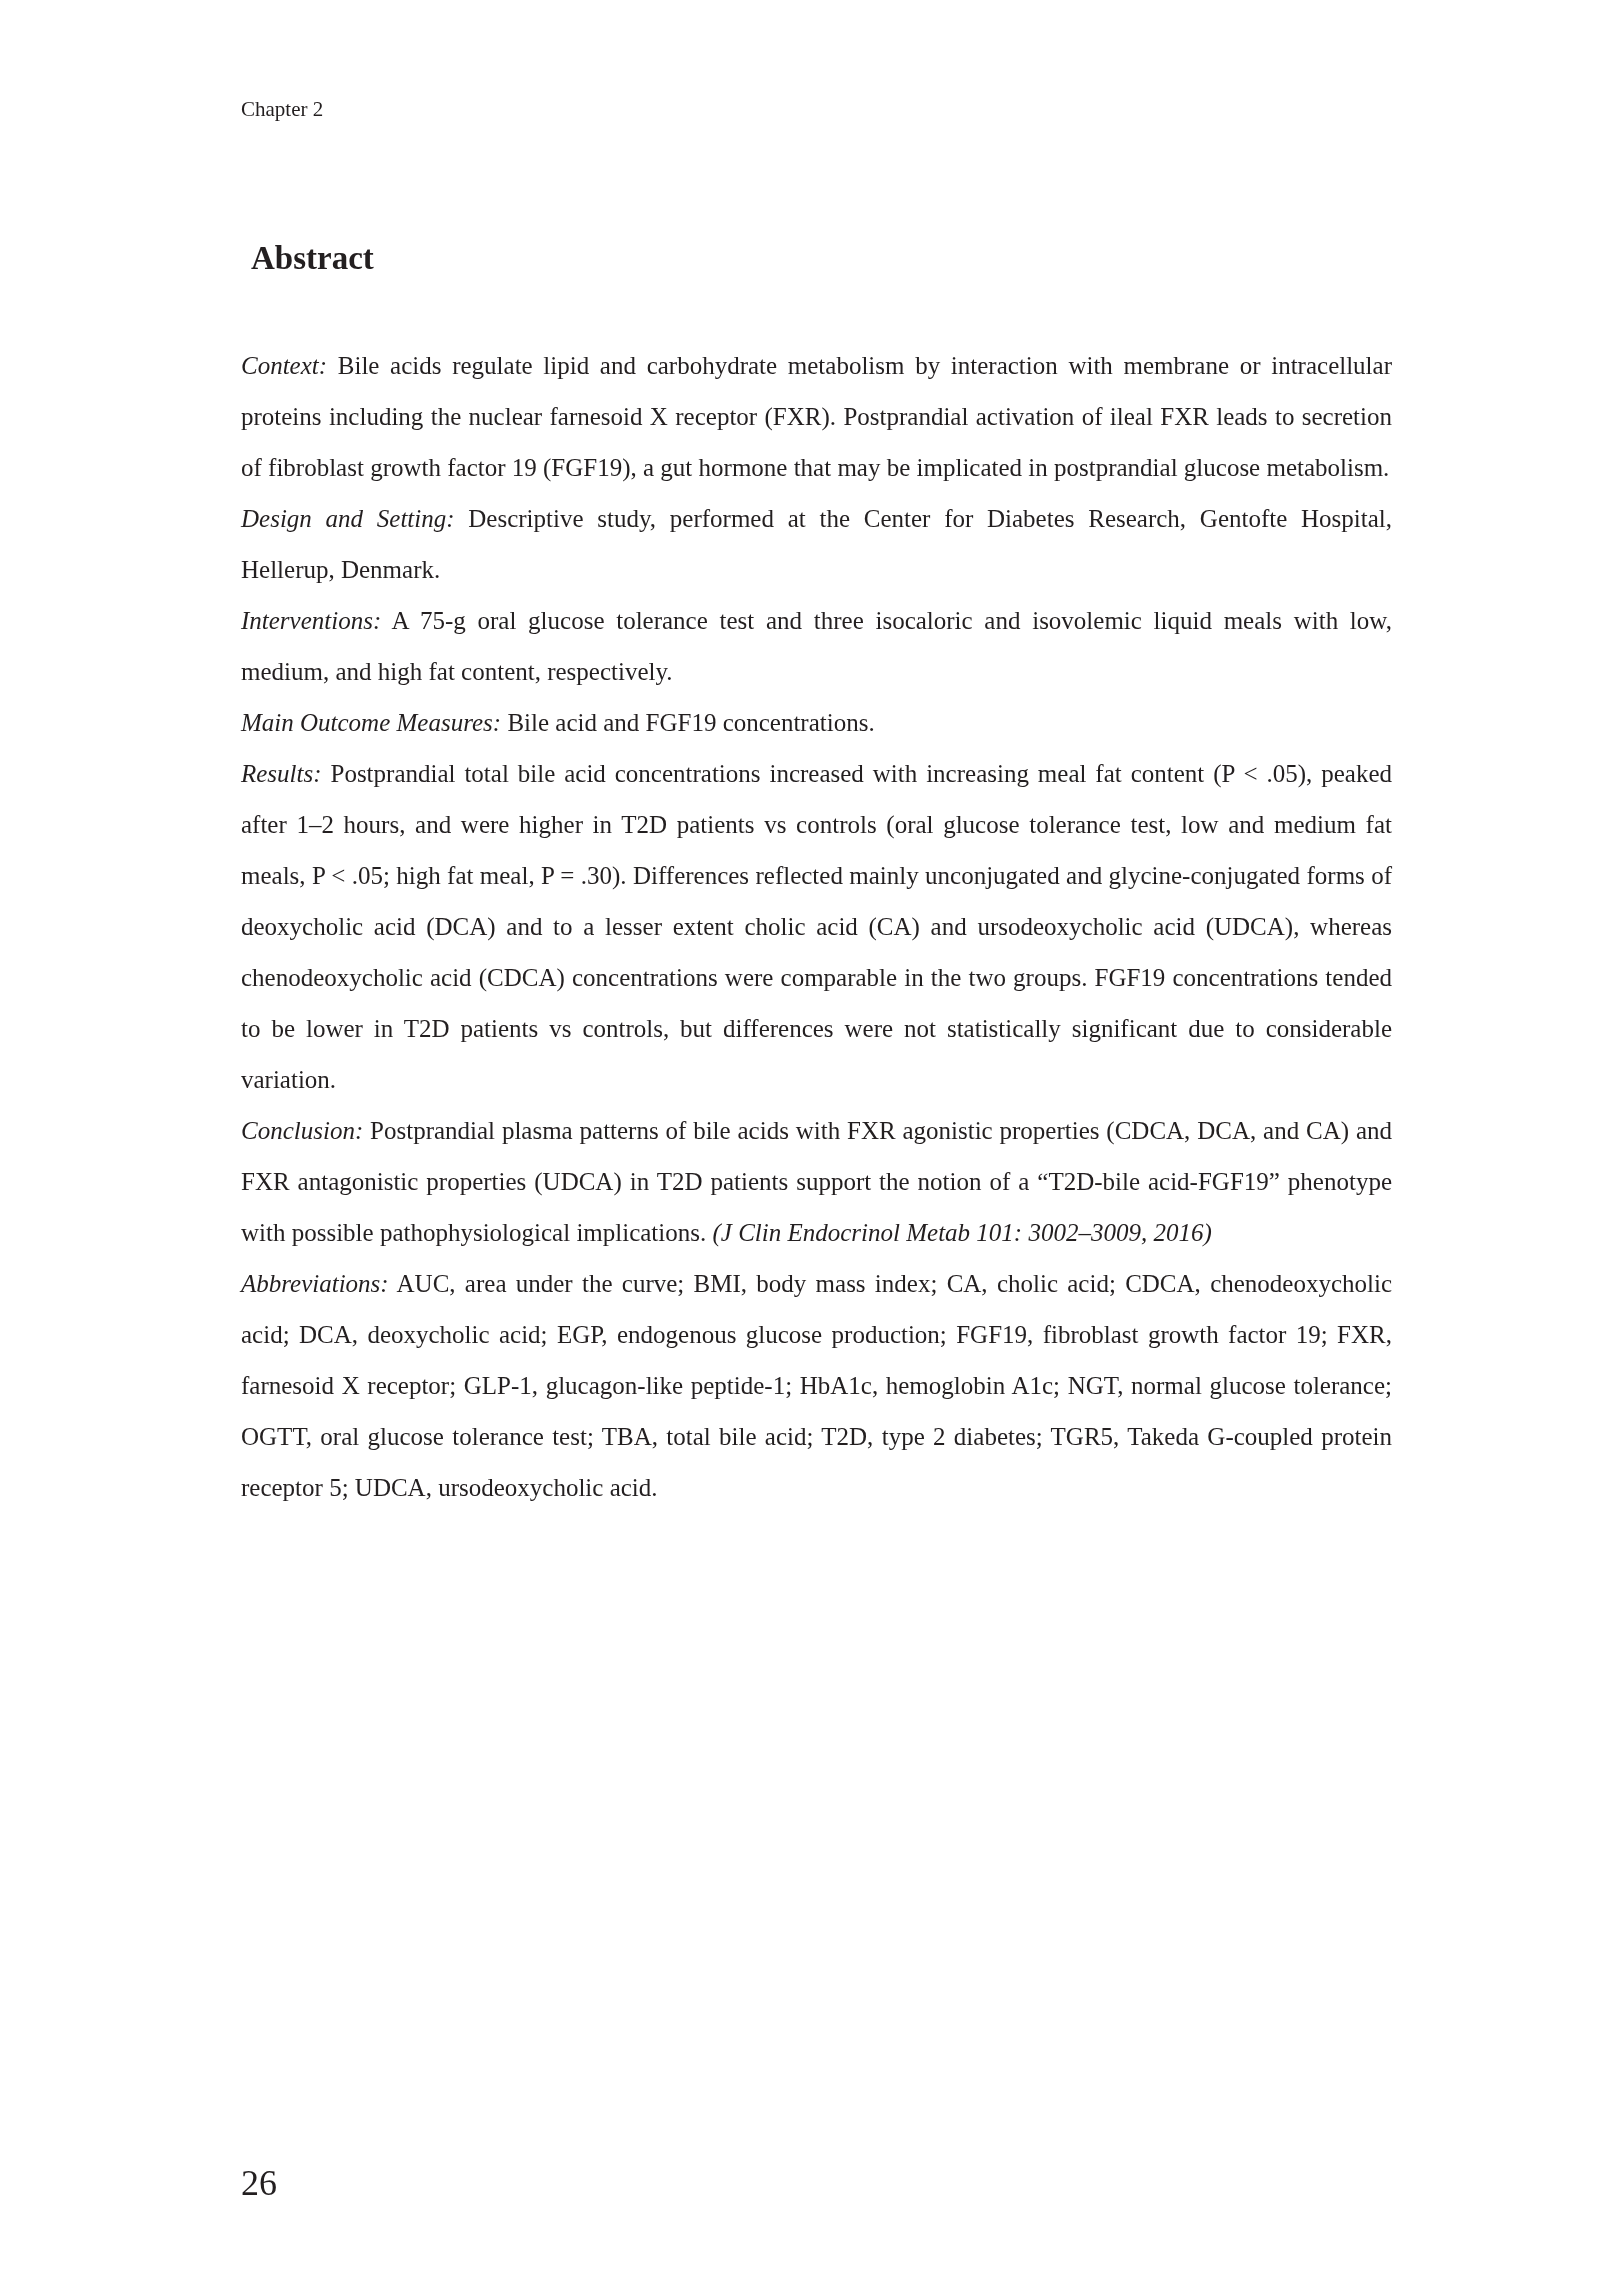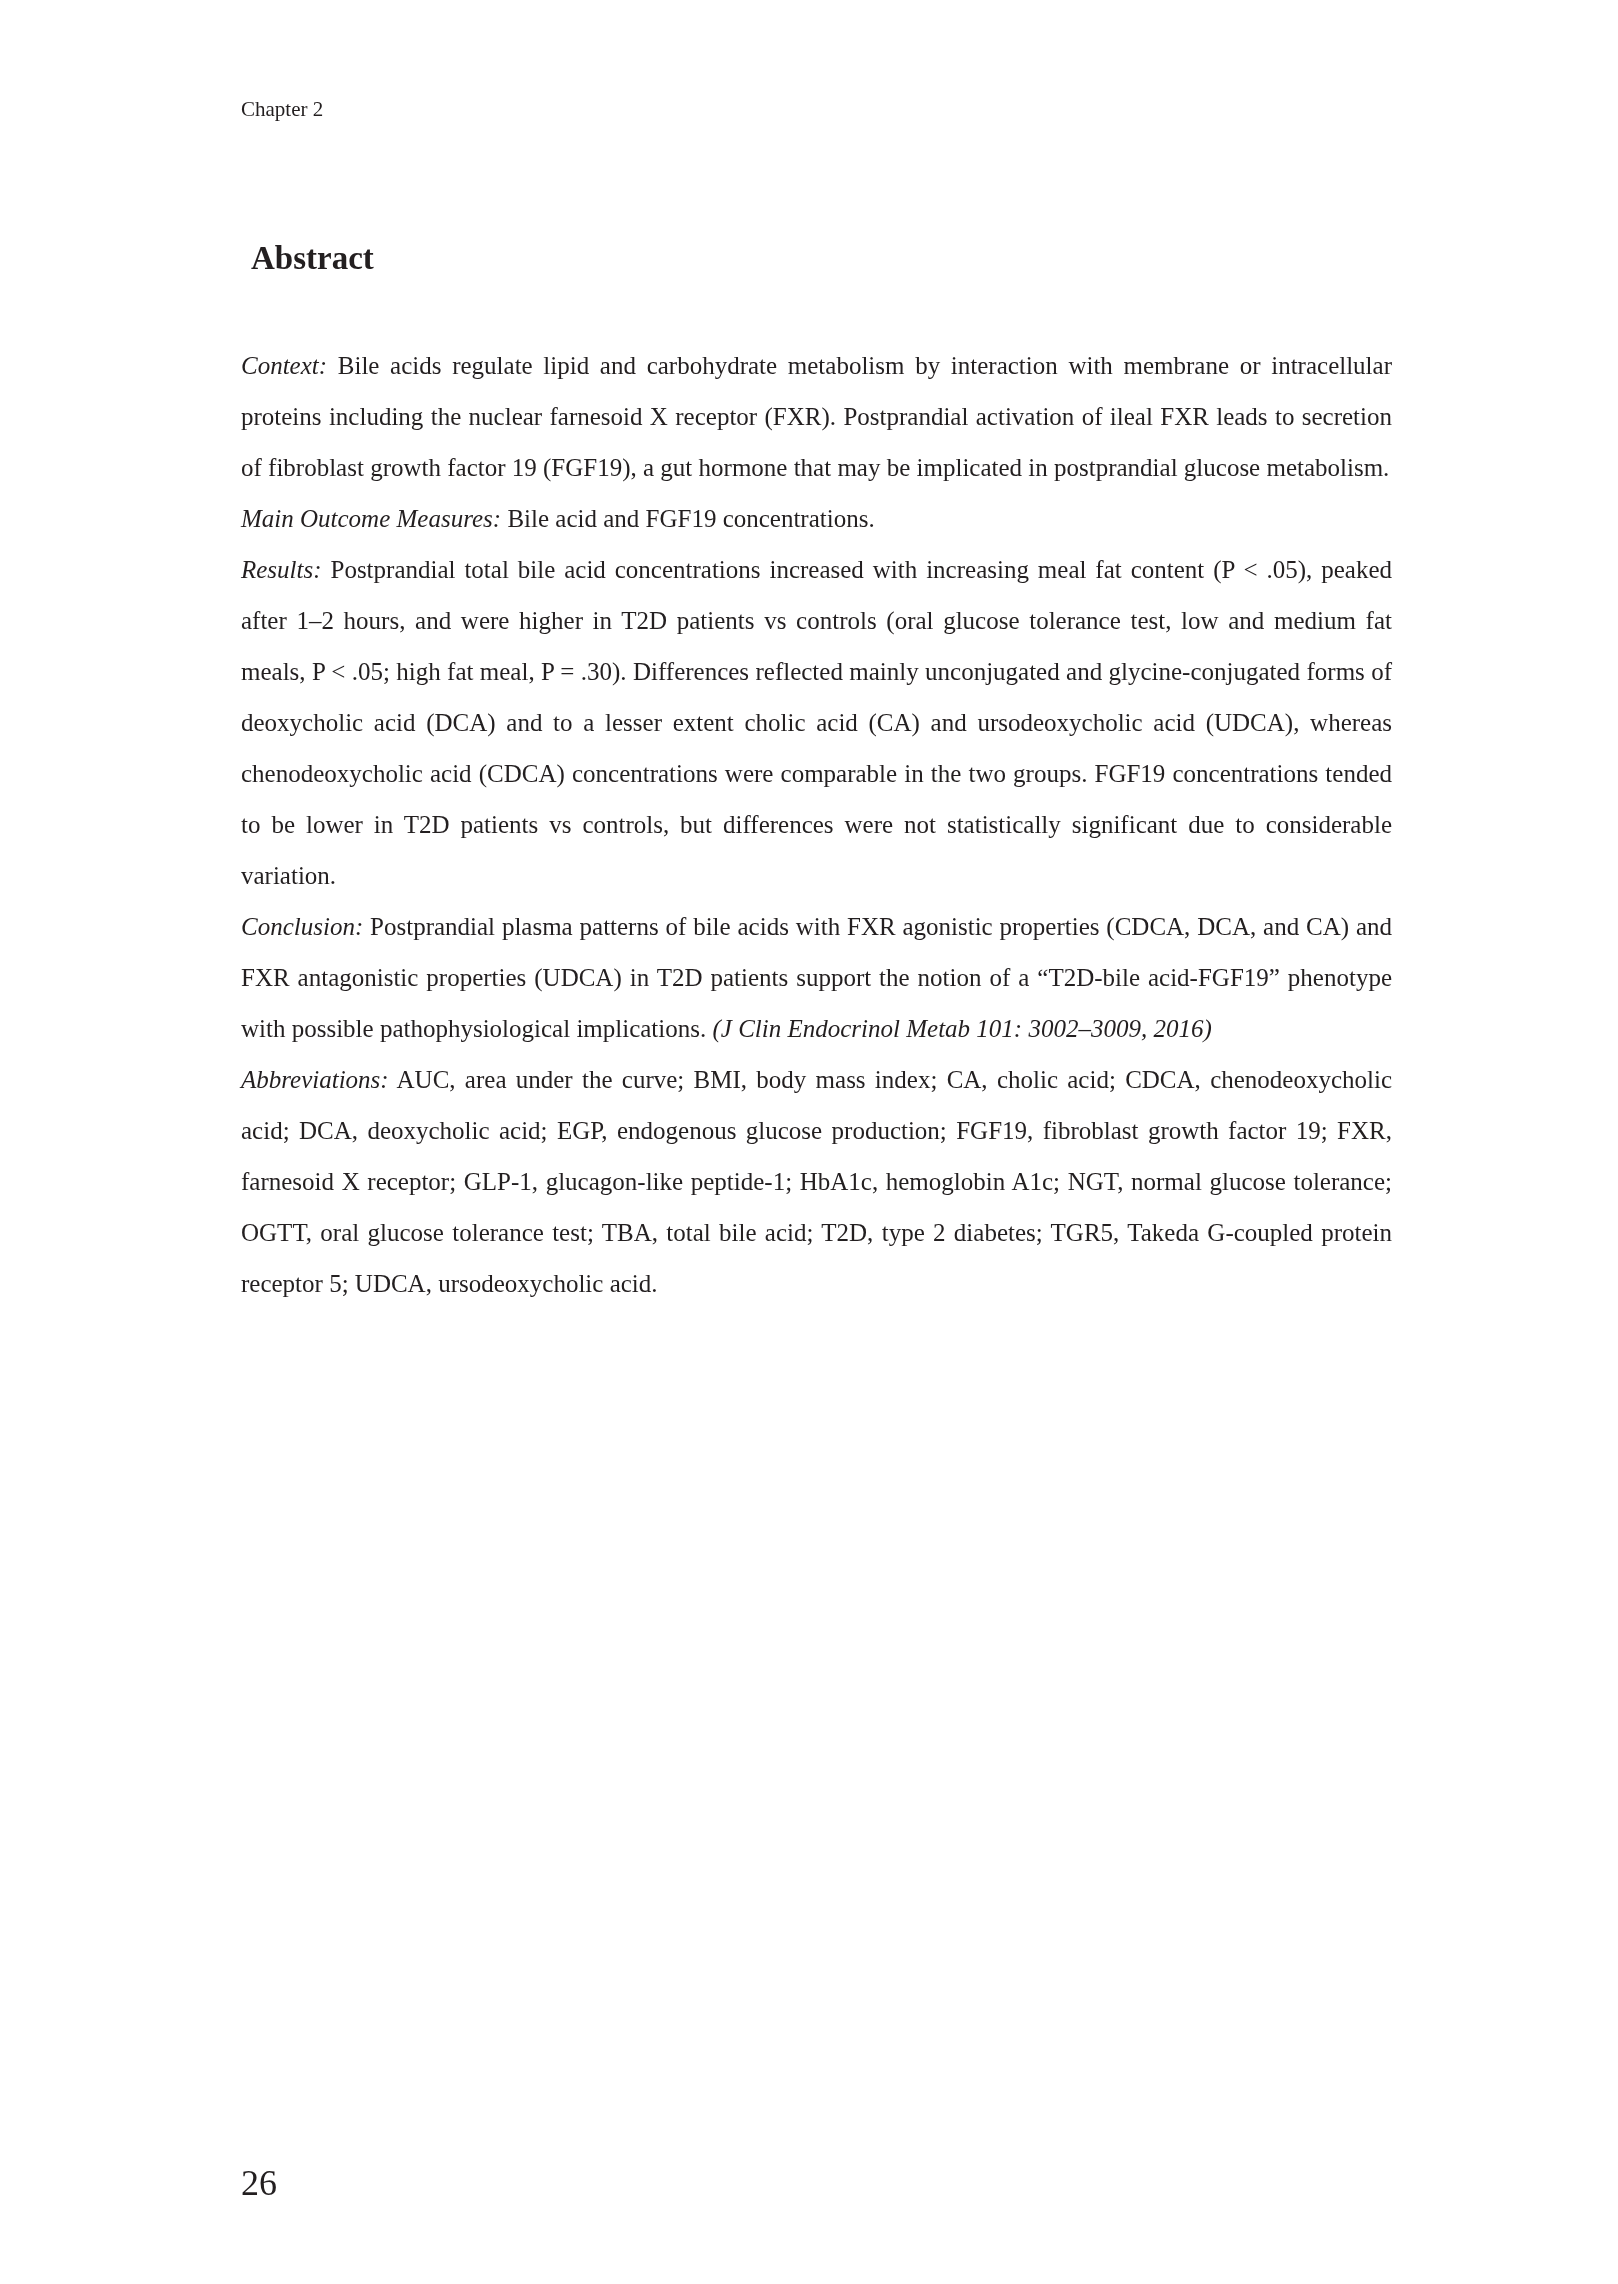--- a/index.html
+++ b/index.html
@@ -14,20 +14,22 @@
   </style>
 </head>
 <body>
 
 <div class="running-head">Chapter 2</div>
 
 <h1 class="title">Abstract</h1>
 
 <div class="body">
   <p class="section"><span class="label">Context:</span><span> Bile acids regulate lipid and carbohydrate metabolism by interaction with membrane or intracellular proteins including the nuclear farnesoid X receptor (FXR). Postprandial activation of ileal FXR leads to secretion of fibroblast growth factor 19 (FGF19), a gut hormone that may be implicated in postprandial glucose metabolism.</span></p>
+  <p class="section"><span class="label">Design and Setting:</span><span> Descriptive study, performed at the Center for Diabetes Research, Gentofte Hospital, Hellerup, Denmark.</span></p>
+  <p class="section"><span class="label">Interventions:</span><span> A 75-g oral glucose tolerance test and three isocaloric and isovolemic liquid meals with low, medium, and high fat content, respectively.</span></p>
   <p class="section"><span class="label">Main Outcome Measures:</span><span> Bile acid and FGF19 concentrations.</span></p>
   <p class="section"><span class="label">Results:</span><span> Postprandial total bile acid concentrations increased with increasing meal fat content (P &lt; .05), peaked after 1–2 hours, and were higher in T2D patients vs controls (oral glucose tolerance test, low and medium fat meals, P &lt; .05; high fat meal, P = .30). Differences reflected mainly unconjugated and glycine-conjugated forms of deoxycholic acid (DCA) and to a lesser extent cholic acid (CA) and ursodeoxycholic acid (UDCA), whereas chenodeoxycholic acid (CDCA) concentrations were comparable in the two groups. FGF19 concentrations tended to be lower in T2D patients vs controls, but differences were not statistically significant due to considerable variation.</span></p>
   <p class="section"><span class="label">Conclusion:</span><span> Postprandial plasma patterns of bile acids with FXR agonistic properties (CDCA, DCA, and CA) and FXR antagonistic properties (UDCA) in T2D patients support the notion of a “T2D-bile acid-FGF19” phenotype with possible pathophysiological implications. </span><span class="cite">(J Clin Endocrinol Metab 101: 3002–3009, 2016)</span></p>
   <p class="section"><span class="label">Abbreviations:</span><span> AUC, area under the curve; BMI, body mass index; CA, cholic acid; CDCA, chenodeoxycholic acid; DCA, deoxycholic acid; EGP, endogenous glucose production; FGF19, fibroblast growth factor 19; FXR, farnesoid X receptor; GLP-1, glucagon-like peptide-1; HbA1c, hemoglobin A1c; NGT, normal glucose tolerance; OGTT, oral glucose tolerance test; TBA, total bile acid; T2D, type 2 diabetes; TGR5, Takeda G-coupled protein receptor 5; UDCA, ursodeoxycholic acid.</span></p>
 </div>
 
 <div class="page-number">26</div>
 
 
 </body></html>

